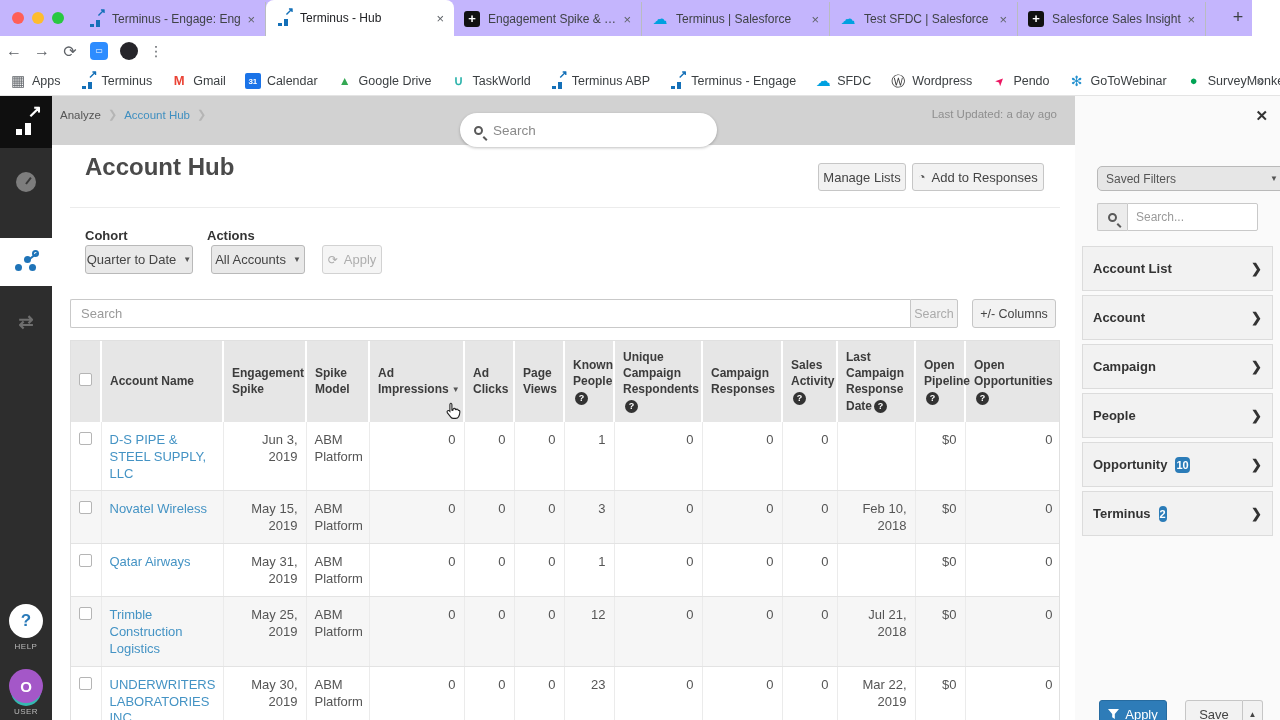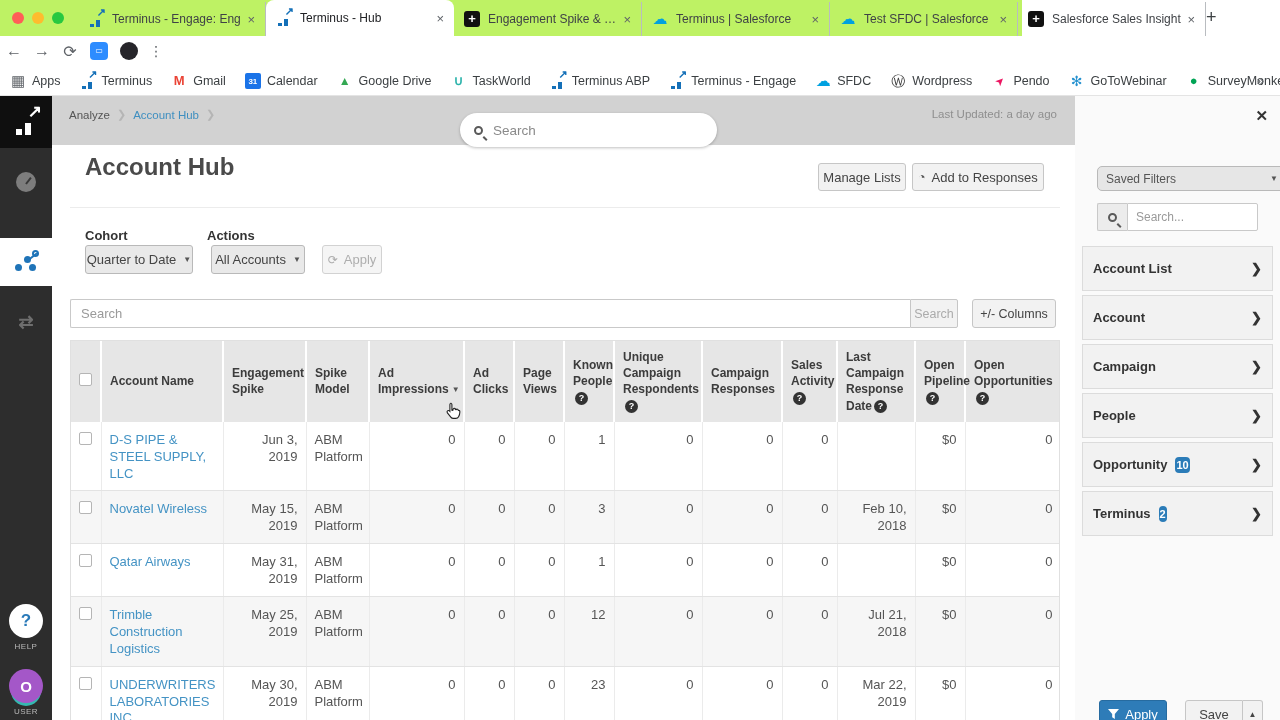--- a/index.html
+++ b/index.html
@@ -1,20 +1,20 @@
 <!DOCTYPE html>
 <html><head>
 <meta charset="utf-8">
 <style>
   * { margin:0; padding:0; box-sizing:border-box; }
   body { font-family:"Liberation Sans", sans-serif; background:#fff; }
   .screen { position:relative; width:1280px; height:720px; overflow:hidden; background:#fff; }
 
   
-  .tabstrip { position:absolute; left:0; top:0; width:1022px; height:36px; background:#bef264; display:flex; align-items:flex-end; }
+  .tabstrip { position:absolute; left:0; top:0; width:1252px; height:36px; background:#c4b5fd; display:flex; align-items:flex-end; }
   .lights { display:flex; gap:8px; margin:0 14px 12px 12px; }
   .light { width:12px; height:12px; border-radius:50%; }
   .light.r{background:#ff5f57}.light.y{background:#febc2e}.light.g{background:#28c840}
   .tabs { display:flex; flex:1; height:36px; align-items:flex-end; }
   .tab { width:188px; height:34px; display:flex; align-items:center; padding:0 8px 0 10px; font-size:12px; color:#3f4246; border-right:1px solid #b9bcc0; cursor:default; }
   .tab.active { background:#fff; border-radius:8px 8px 0 0; border-right:none; height:36px; color:#202124; }
   .tablabel { flex:1; white-space:nowrap; overflow:hidden; text-overflow:ellipsis; margin:0 4px 0 8px; }
   .tabclose { font-size:13px; color:#5f6368; padding:0 2px; }
   .newtab { width:28px; font-size:18px; color:#3c4043; text-align:center; margin-bottom:8px; }
 
@@ -70,21 +70,21 @@
   .arrowsicon { font-size:18px; color:#6e6e6e; font-weight:bold; }
   .sb-circle { position:absolute; left:9px; width:34px; height:34px; border-radius:50%; display:flex; align-items:center; justify-content:center; font-weight:bold; }
   .sb-help { top:508px; background:#fff; color:#2a7ab9; font-size:17px; }
   .sb-user { top:573px; background:#a457c8; color:#fff; font-size:15px; box-shadow:0 5px 0 -2px #35b8b0; }
   .sb-label { position:absolute; left:0; width:52px; text-align:center; font-size:8px; color:#b9b9b9; letter-spacing:.5px; }
   .lbl-help { top:546px; } .lbl-user { top:611px; }
 
   
   .main { position:absolute; left:52px; top:96px; width:1023px; height:624px; background:#fff; overflow:hidden; }
   .topbar { position:absolute; left:0; top:0; width:1023px; height:49px; background:#d2d2d2; }
-  .crumbs { position:absolute; left:8px; top:12px; font-size:11.5px; color:#555; display:flex; align-items:center; gap:7px;margin-left:9px; }
+  .crumbs { position:absolute; left:8px; top:12px; font-size:11.5px; color:#555; display:flex; align-items:center; gap:7px; }
   .crumb.active { color:#3f8fc0; }
   .crumb-sep { color:#b5b5b5; font-size:11px; }
   .topsearch { position:absolute; left:408px; top:17px; width:257px; height:34px; background:#fff; border-radius:17px; box-shadow:0 1px 3px rgba(0,0,0,.25); display:flex; align-items:center; padding:0 14px; z-index:3; }
   .magicon { width:9px; height:9px; border:2px solid #5a5a5a; border-radius:50%; position:relative; flex:none; margin-right:10px; }
   .magicon::after { content:""; position:absolute; left:8px; top:8px; width:5px; height:2px; background:#5a5a5a; transform:rotate(45deg); transform-origin:left top; }
   .topsearch .ph { font-size:13.5px; color:#8a8a8a; }
   .lastupdated { position:absolute; right:18px; top:12px; font-size:11.5px; color:#8f8f8f; }
 
   .pagetitle { position:absolute; left:33px; top:57px; font-size:24px; font-weight:600; color:#4a4a4a; }
   .btn { display:inline-flex; align-items:center; justify-content:center; gap:6px; background:#f2f2f2; border:1px solid #c6c6c6; border-radius:3px; font-size:13px; color:#444; }

